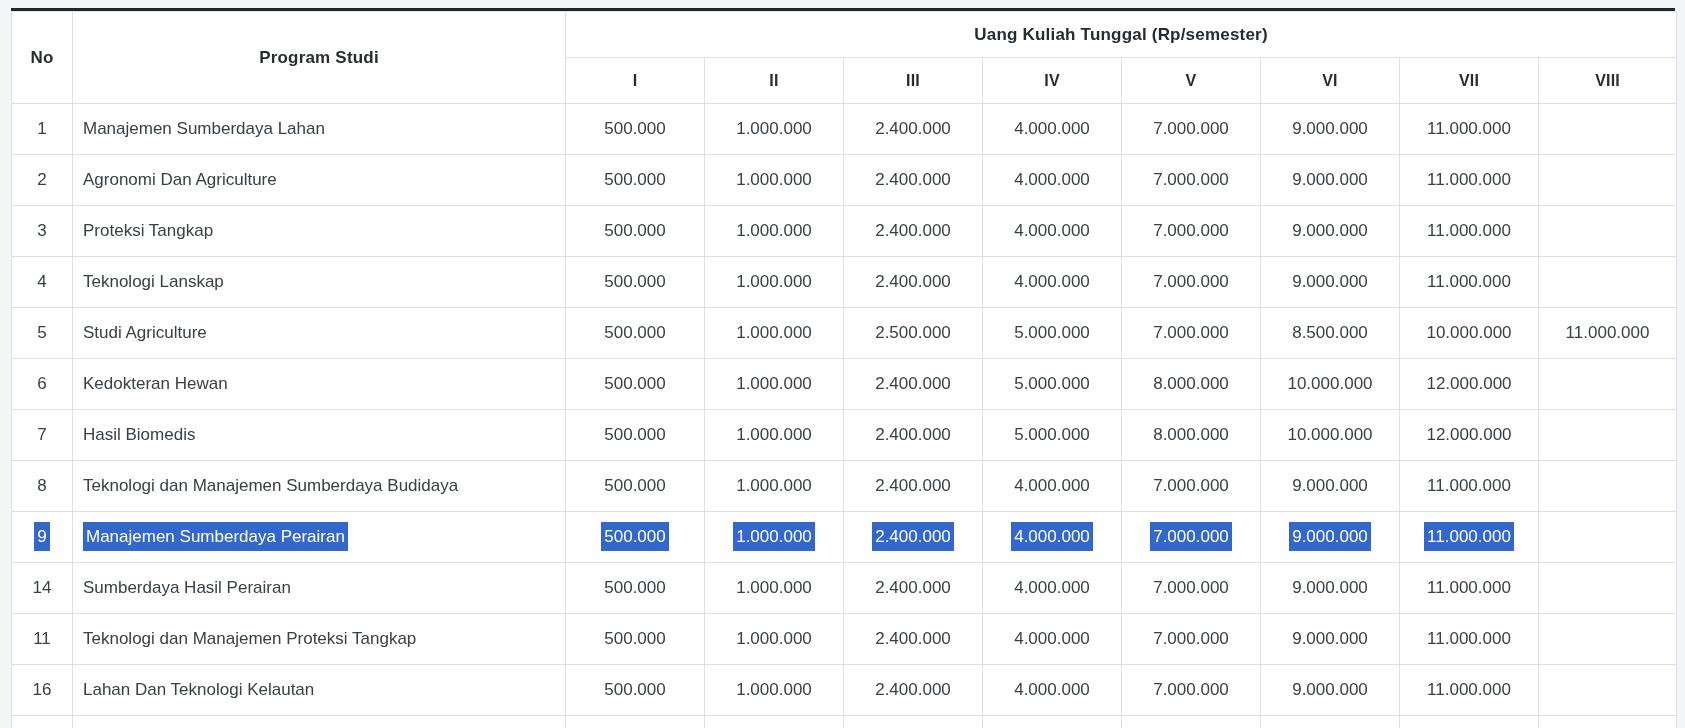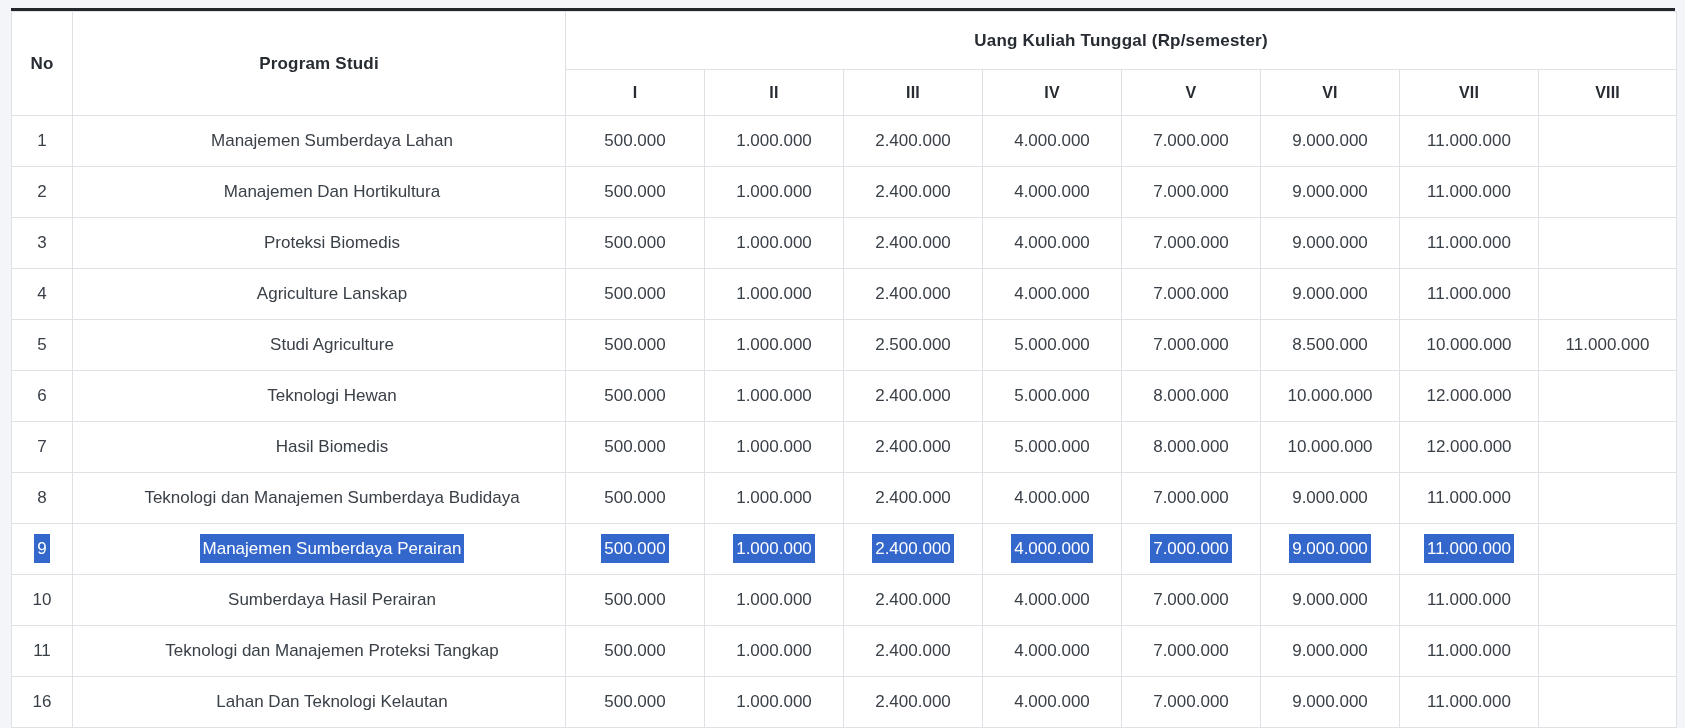--- a/index.html
+++ b/index.html
@@ -27,29 +27,29 @@
     background:#ffffff;
     vertical-align:middle;
   }
   thead th {
     font-weight:700;
     font-size:17px;
     color:#272c33;
     text-align:center;
     letter-spacing:0.2px;
   }
-  tr.group-header-row th { height:58px; }
+  tr.group-header-row th { height:46px; }
   tr.subheader-row th { height:46px; font-size:16px; }
   tbody td {
     height:51px;
     font-size:17px;
     color:#3a4048;
   }
   td.no-cell   { text-align:center; }
-  td.prog-cell { text-align:center; padding-left:26px; }
+  td.prog-cell { text-align:left; padding-left:10px; }
   td.fee-cell  { text-align:center; }
   .cell-text { display:inline; }
   tr.selected .cell-text.hl {
     background:#3467cb;
     color:#ffffff;
     padding:5px 3px;
   }
 </style>
 </head>
 <body>
@@ -93,45 +93,45 @@
           <td class="fee-cell"><span class="cell-text">1.000.000</span></td>
           <td class="fee-cell"><span class="cell-text">2.400.000</span></td>
           <td class="fee-cell"><span class="cell-text">4.000.000</span></td>
           <td class="fee-cell"><span class="cell-text">7.000.000</span></td>
           <td class="fee-cell"><span class="cell-text">9.000.000</span></td>
           <td class="fee-cell"><span class="cell-text">11.000.000</span></td>
           <td class="fee-cell"></td>
         </tr>
         <tr>
           <td class="no-cell"><span class="cell-text">2</span></td>
-          <td class="prog-cell"><span class="cell-text">Manajemen Dan Hortikultura</span></td>
+          <td class="prog-cell"><span class="cell-text">Agronomi Dan Agriculture</span></td>
           <td class="fee-cell"><span class="cell-text">500.000</span></td>
           <td class="fee-cell"><span class="cell-text">1.000.000</span></td>
           <td class="fee-cell"><span class="cell-text">2.400.000</span></td>
           <td class="fee-cell"><span class="cell-text">4.000.000</span></td>
           <td class="fee-cell"><span class="cell-text">7.000.000</span></td>
           <td class="fee-cell"><span class="cell-text">9.000.000</span></td>
           <td class="fee-cell"><span class="cell-text">11.000.000</span></td>
           <td class="fee-cell"></td>
         </tr>
         <tr>
           <td class="no-cell"><span class="cell-text">3</span></td>
-          <td class="prog-cell"><span class="cell-text">Proteksi Biomedis</span></td>
+          <td class="prog-cell"><span class="cell-text">Proteksi Tangkap</span></td>
           <td class="fee-cell"><span class="cell-text">500.000</span></td>
           <td class="fee-cell"><span class="cell-text">1.000.000</span></td>
           <td class="fee-cell"><span class="cell-text">2.400.000</span></td>
           <td class="fee-cell"><span class="cell-text">4.000.000</span></td>
           <td class="fee-cell"><span class="cell-text">7.000.000</span></td>
           <td class="fee-cell"><span class="cell-text">9.000.000</span></td>
           <td class="fee-cell"><span class="cell-text">11.000.000</span></td>
           <td class="fee-cell"></td>
         </tr>
         <tr>
           <td class="no-cell"><span class="cell-text">4</span></td>
-          <td class="prog-cell"><span class="cell-text">Agriculture Lanskap</span></td>
+          <td class="prog-cell"><span class="cell-text">Teknologi Lanskap</span></td>
           <td class="fee-cell"><span class="cell-text">500.000</span></td>
           <td class="fee-cell"><span class="cell-text">1.000.000</span></td>
           <td class="fee-cell"><span class="cell-text">2.400.000</span></td>
           <td class="fee-cell"><span class="cell-text">4.000.000</span></td>
           <td class="fee-cell"><span class="cell-text">7.000.000</span></td>
           <td class="fee-cell"><span class="cell-text">9.000.000</span></td>
           <td class="fee-cell"><span class="cell-text">11.000.000</span></td>
           <td class="fee-cell"></td>
         </tr>
         <tr>
@@ -141,21 +141,21 @@
           <td class="fee-cell"><span class="cell-text">1.000.000</span></td>
           <td class="fee-cell"><span class="cell-text">2.500.000</span></td>
           <td class="fee-cell"><span class="cell-text">5.000.000</span></td>
           <td class="fee-cell"><span class="cell-text">7.000.000</span></td>
           <td class="fee-cell"><span class="cell-text">8.500.000</span></td>
           <td class="fee-cell"><span class="cell-text">10.000.000</span></td>
           <td class="fee-cell"><span class="cell-text">11.000.000</span></td>
         </tr>
         <tr>
           <td class="no-cell"><span class="cell-text">6</span></td>
-          <td class="prog-cell"><span class="cell-text">Teknologi Hewan</span></td>
+          <td class="prog-cell"><span class="cell-text">Kedokteran Hewan</span></td>
           <td class="fee-cell"><span class="cell-text">500.000</span></td>
           <td class="fee-cell"><span class="cell-text">1.000.000</span></td>
           <td class="fee-cell"><span class="cell-text">2.400.000</span></td>
           <td class="fee-cell"><span class="cell-text">5.000.000</span></td>
           <td class="fee-cell"><span class="cell-text">8.000.000</span></td>
           <td class="fee-cell"><span class="cell-text">10.000.000</span></td>
           <td class="fee-cell"><span class="cell-text">12.000.000</span></td>
           <td class="fee-cell"></td>
         </tr>
         <tr>
@@ -188,21 +188,21 @@
           <td class="fee-cell"><span class="cell-text hl">500.000</span></td>
           <td class="fee-cell"><span class="cell-text hl">1.000.000</span></td>
           <td class="fee-cell"><span class="cell-text hl">2.400.000</span></td>
           <td class="fee-cell"><span class="cell-text hl">4.000.000</span></td>
           <td class="fee-cell"><span class="cell-text hl">7.000.000</span></td>
           <td class="fee-cell"><span class="cell-text hl">9.000.000</span></td>
           <td class="fee-cell"><span class="cell-text hl">11.000.000</span></td>
           <td class="fee-cell"></td>
         </tr>
         <tr>
-          <td class="no-cell"><span class="cell-text">10</span></td>
+          <td class="no-cell"><span class="cell-text">14</span></td>
           <td class="prog-cell"><span class="cell-text">Sumberdaya Hasil Perairan</span></td>
           <td class="fee-cell"><span class="cell-text">500.000</span></td>
           <td class="fee-cell"><span class="cell-text">1.000.000</span></td>
           <td class="fee-cell"><span class="cell-text">2.400.000</span></td>
           <td class="fee-cell"><span class="cell-text">4.000.000</span></td>
           <td class="fee-cell"><span class="cell-text">7.000.000</span></td>
           <td class="fee-cell"><span class="cell-text">9.000.000</span></td>
           <td class="fee-cell"><span class="cell-text">11.000.000</span></td>
           <td class="fee-cell"></td>
         </tr>

